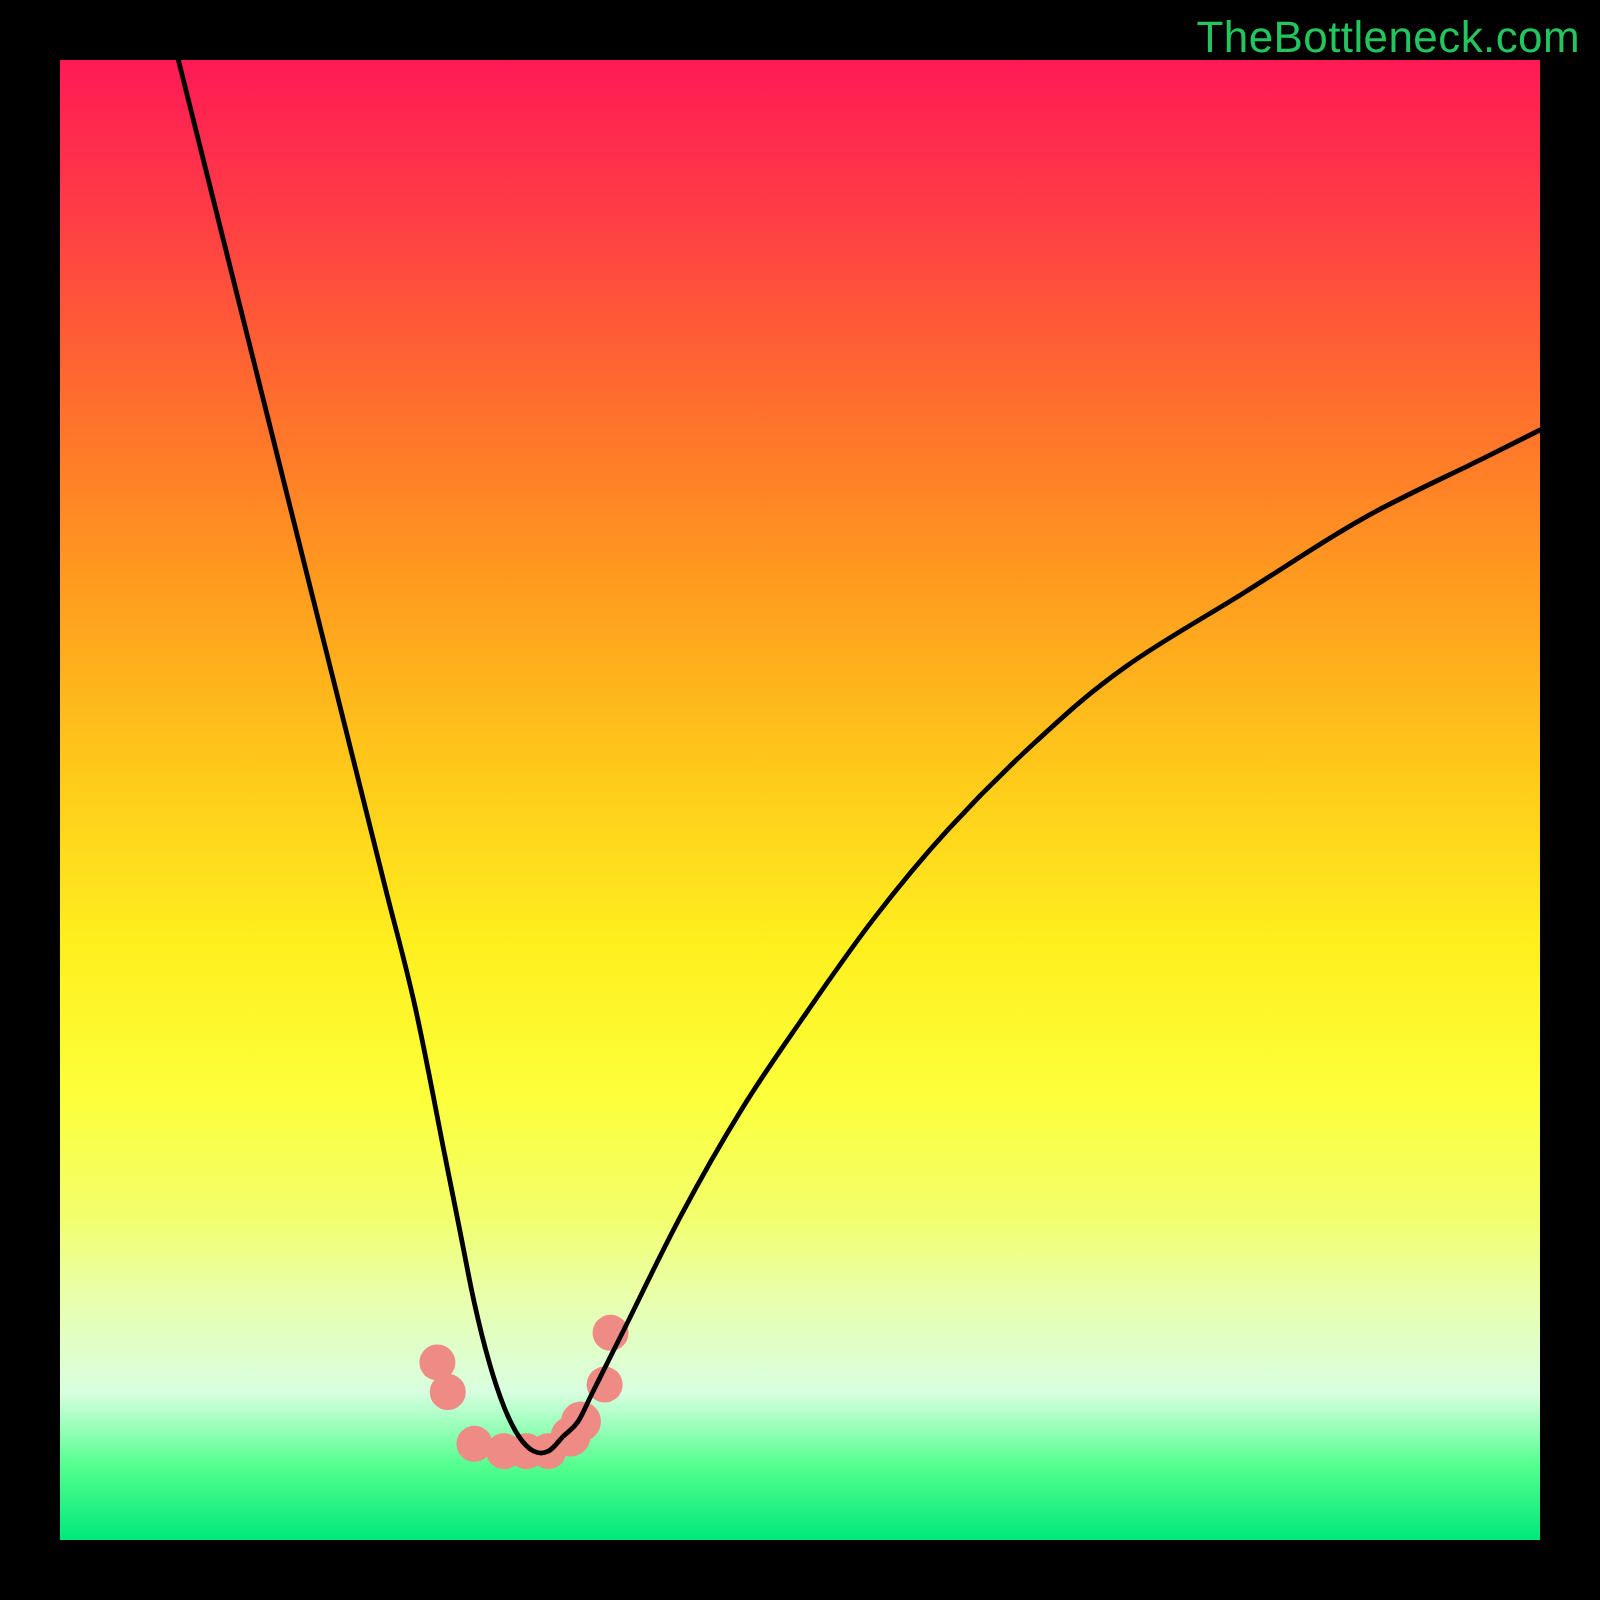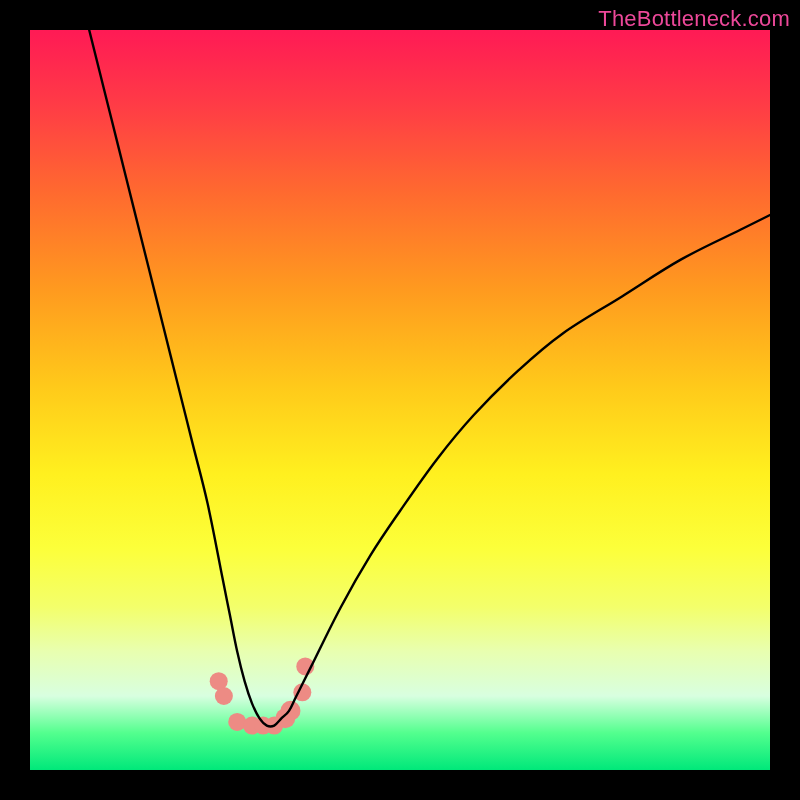--- a/index.html
+++ b/index.html
@@ -39,21 +39,21 @@
       #e8ffb0 84%,
       #d8ffe0 90%,
       #53ff8e 95%,
       #00e87a 100%
     );
   }
   .watermark {
     position: absolute;
     top: 6px;
     right: 10px;
-    color: #ec4899;
+    color: #22c55e;
     font-size: 22px;
     letter-spacing: 0.2px;
     user-select: none;
   }
   svg.curve {
     position: absolute;
     left: 0;
     top: 0;
     width: 740px;
     height: 740px;

